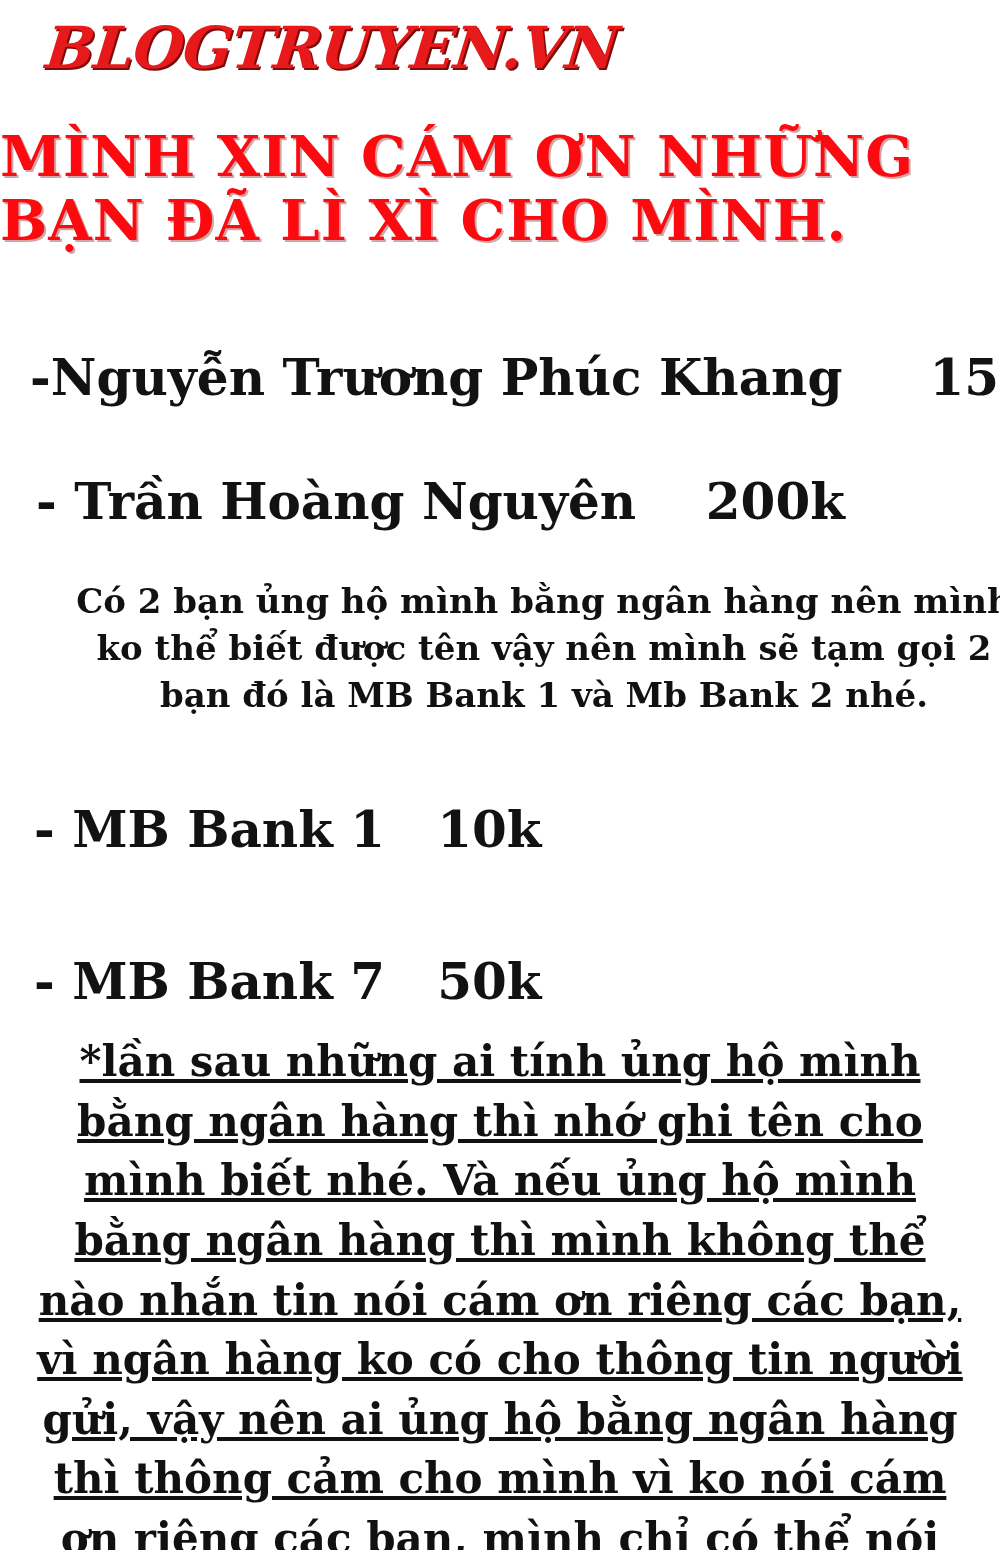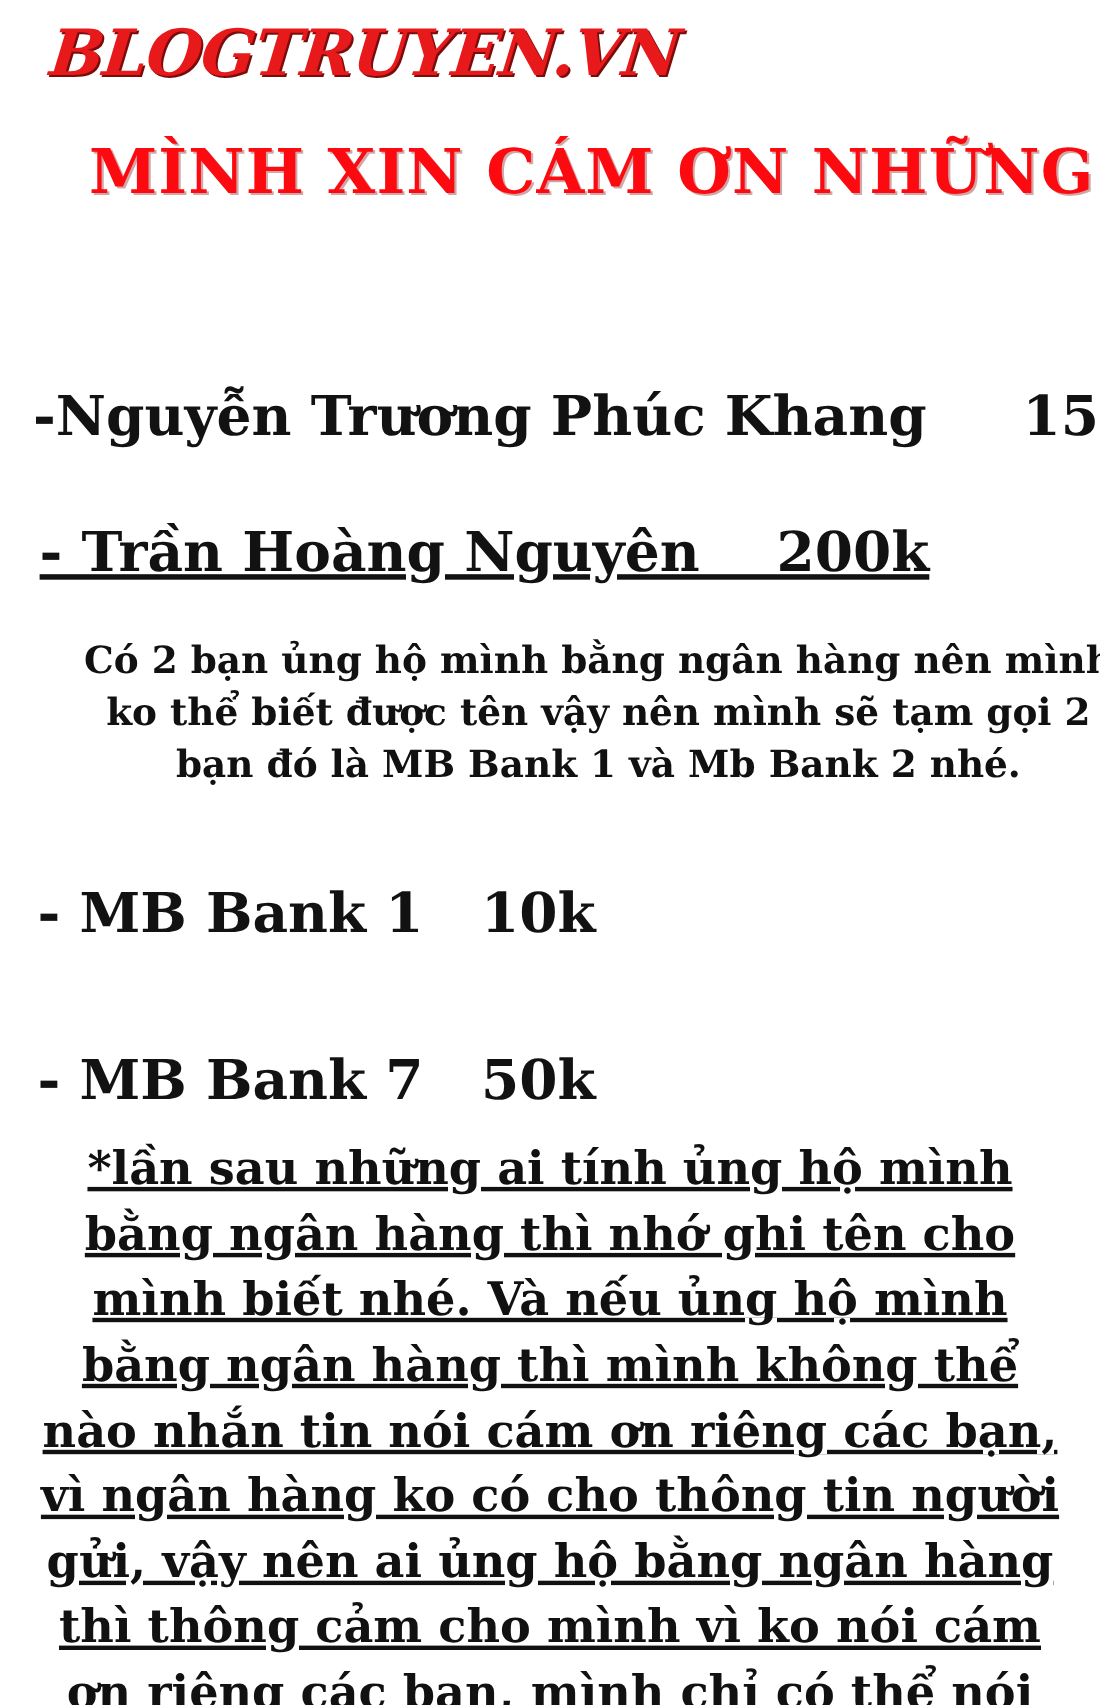--- a/index.html
+++ b/index.html
@@ -36,46 +36,45 @@
     text-shadow: 2px 2px 0 #7a0c0c;
     white-space: nowrap;
   }
 
   
   .headline {
     position: absolute;
     top: 124px;
     left: 0;
     width: 960px;
-    text-align: right;
+    text-align: left;
     color: #fc0a10;
     font-family: "DejaVu Serif", serif;
     font-weight: bold;
     font-size: 56px;
     line-height: 1.15;
     letter-spacing: 1px;
     text-transform: uppercase;
     text-shadow: 2px 2px 0 rgba(120,0,0,0.35);
-    margin-left: 35px;
   }
   .headline .l2 {
     display: block;
   }
 
   
   .donor {
     position: absolute;
     color: #121212;
     font-family: "DejaVu Serif", serif;
     font-weight: bold;
     font-size: 50px;
     white-space: pre;
   }
   .donor-1 { top: 348px; left: 30px; }
-  .donor-2 { top: 472px; left: 36px; text-decoration: underline; }
+  .donor-2 { top: 472px; left: 36px; }
   .donor-3 { top: 800px; left: 34px; }
   .donor-4 { top: 952px; left: 34px; }
 
   
   .para {
     position: absolute;
     left: 28px;
     width: 944px;
     text-align: center;
     color: #111111;
@@ -94,20 +93,21 @@
 </style>
 </head>
 <body>
 
 <div class="page">
 
   <div class="logo">BLOGTRUYEN.VN</div>
 
   <div class="headline">
     <span>MÌNH XIN CÁM ƠN NHỮNG</span>
+    <span class="l2">BẠN ĐÃ LÌ XÌ CHO MÌNH.</span>
   </div>
 
   <div class="donor donor-1">-Nguyễn Trương Phúc Khang     15k</div>
 
   <div class="donor donor-2">- Trần Hoàng Nguyên    200k</div>
 
   <div class="para para-note">Có 2 bạn ủng hộ mình bằng ngân hàng nên mình ko thể biết được tên vậy nên mình sẽ tạm gọi 2 bạn đó là MB Bank 1 và Mb Bank 2 nhé.</div>
 
   <div class="donor donor-3">- MB Bank 1   10k</div>
 

